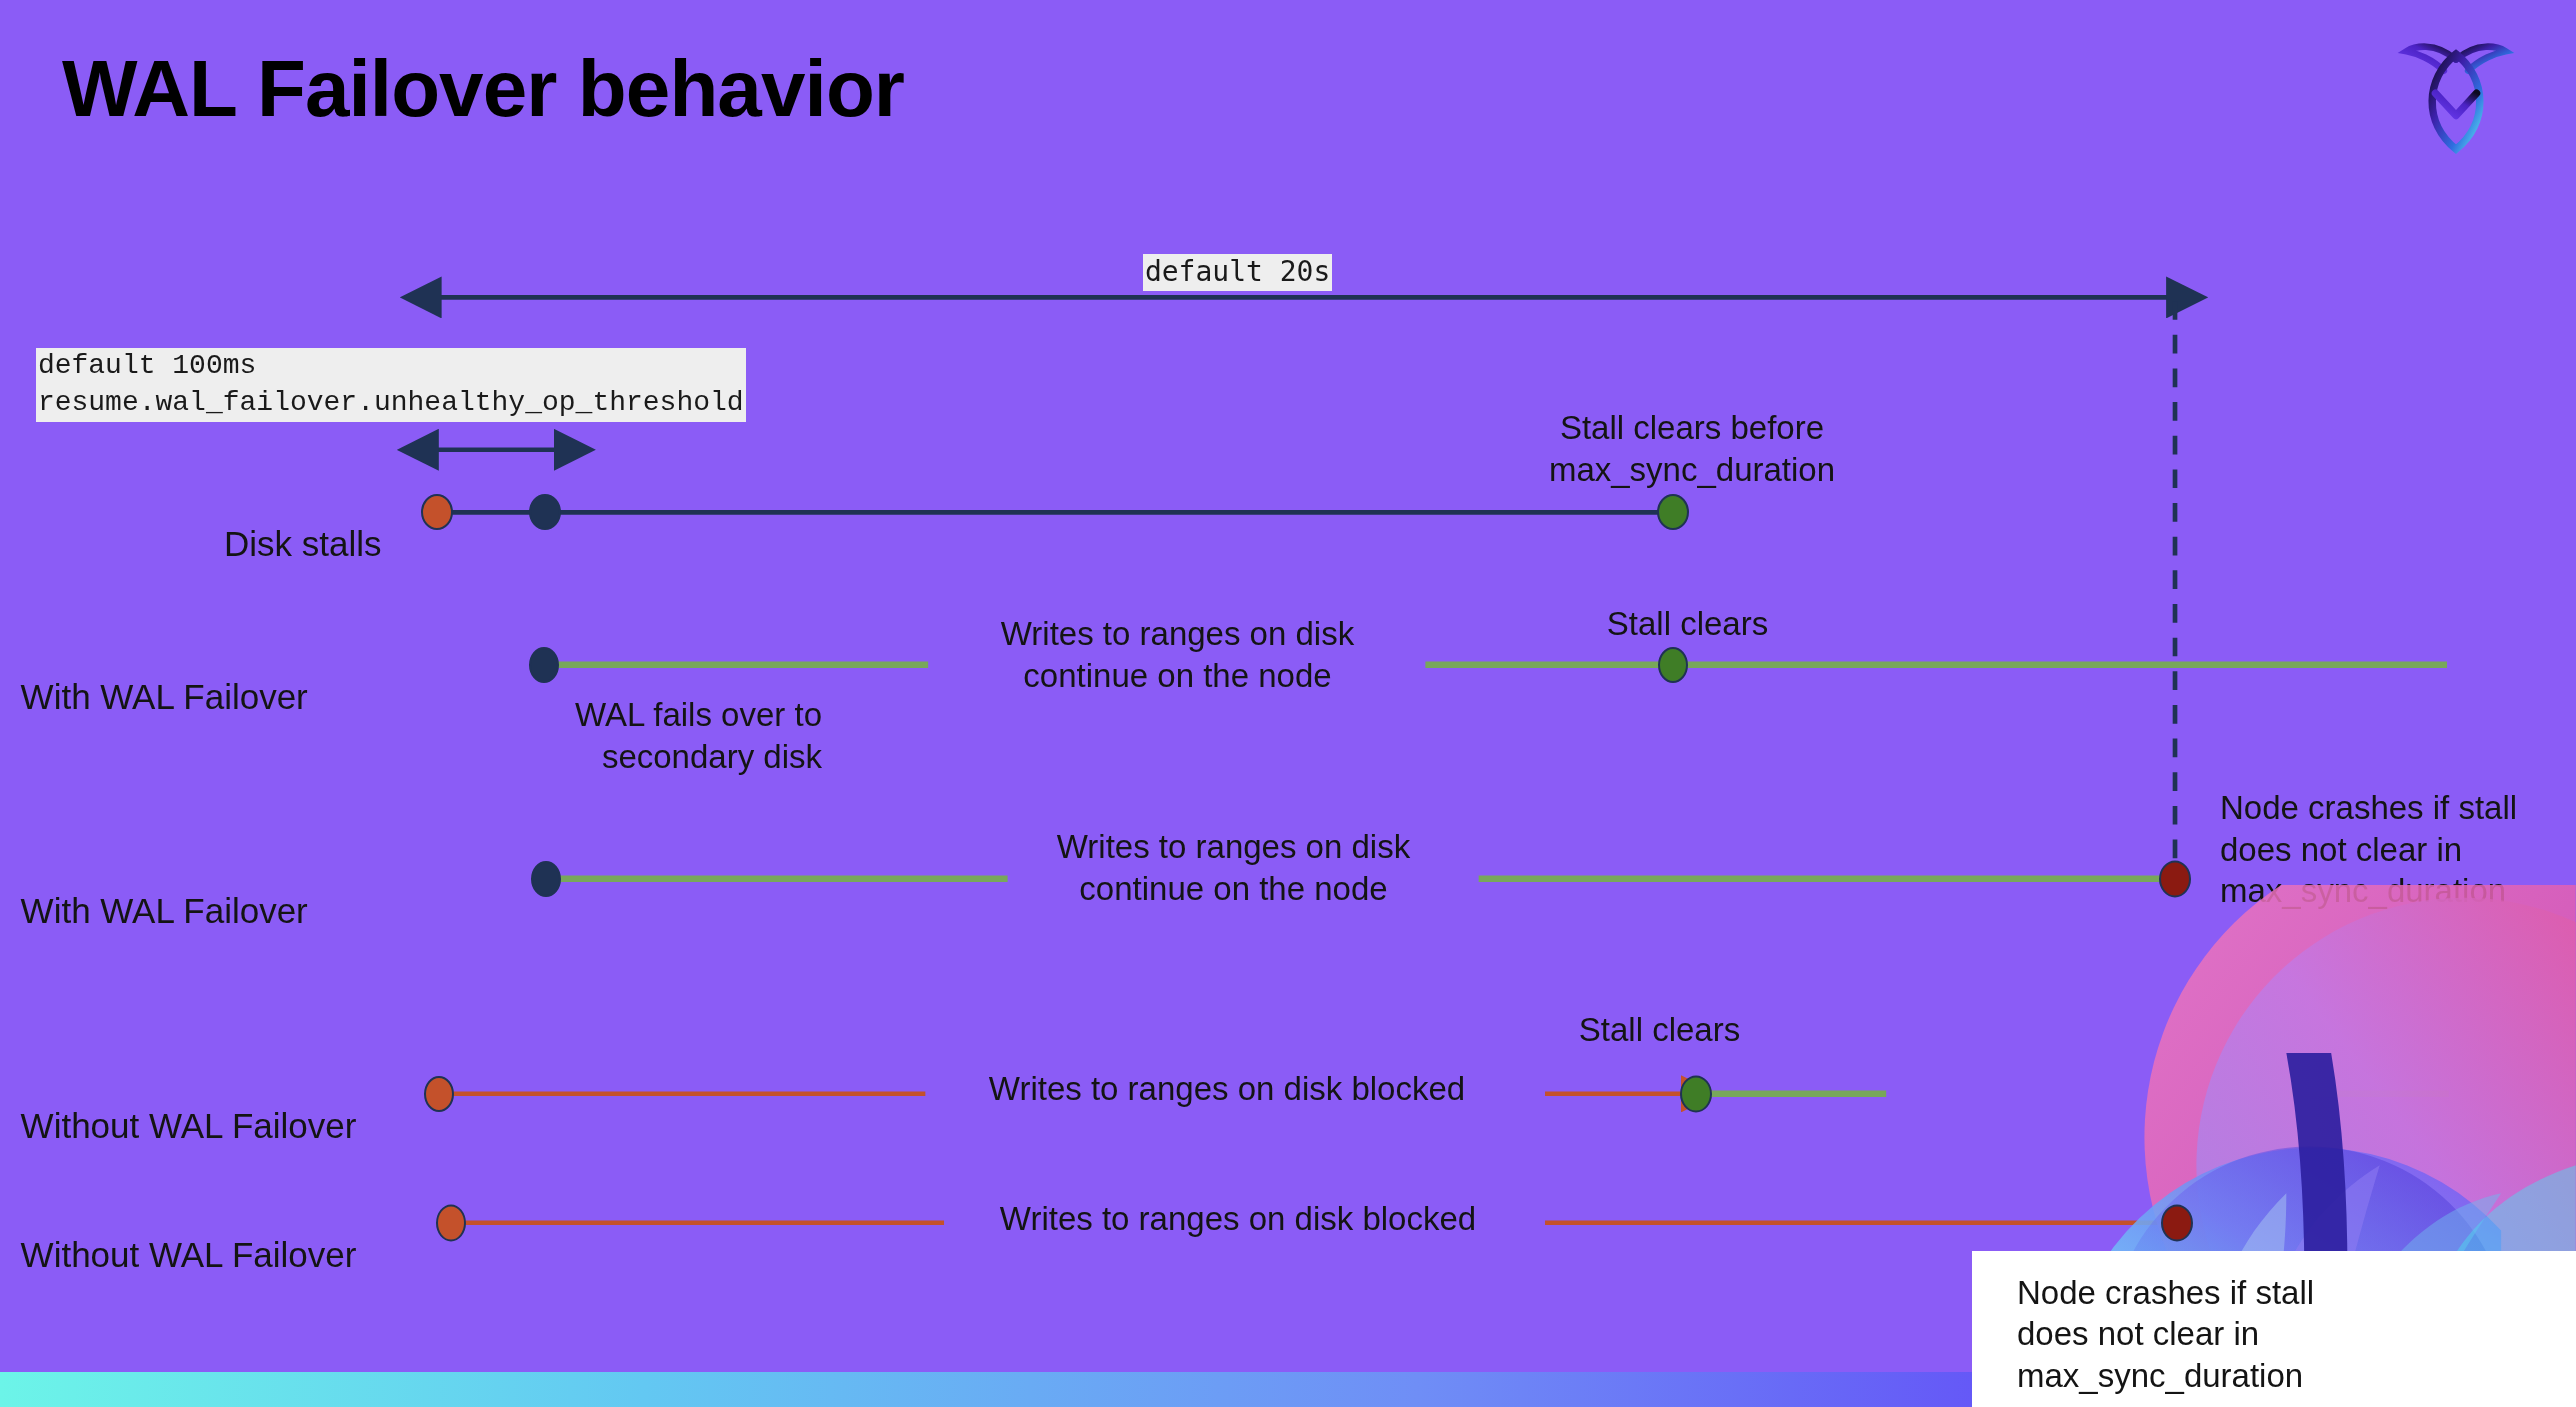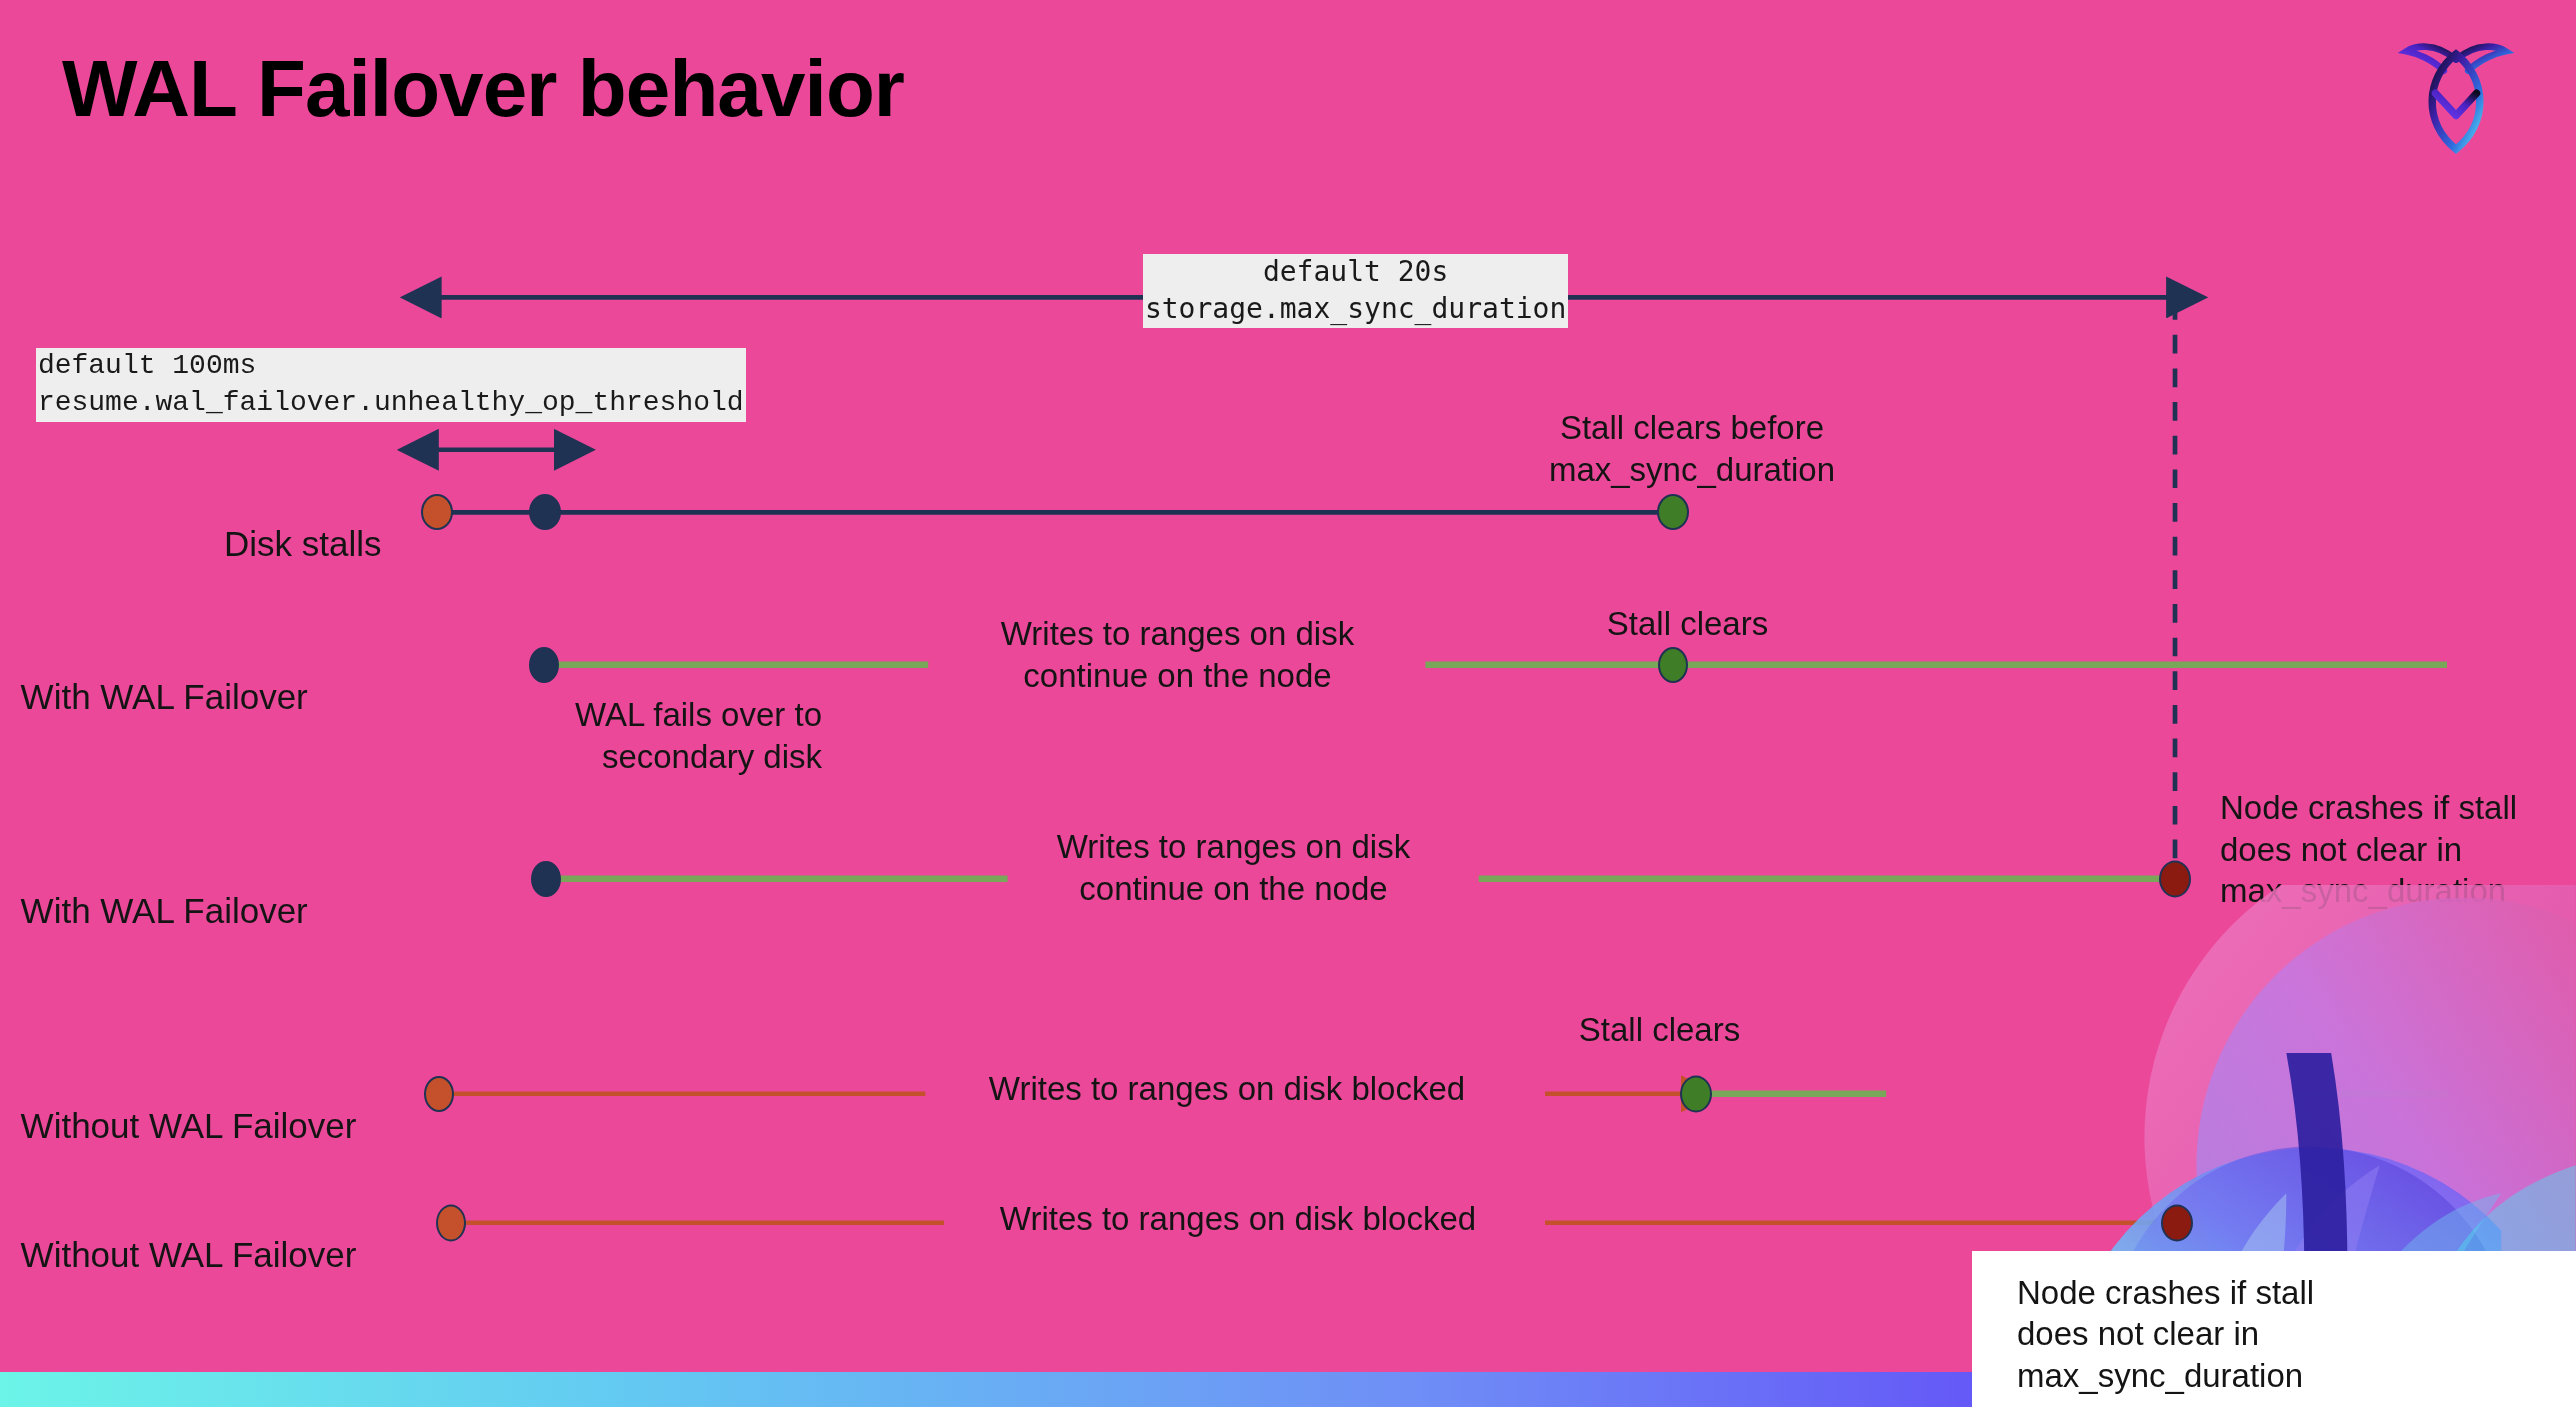--- a/index.html
+++ b/index.html
@@ -7,21 +7,21 @@
     padding: 0;
     background: #ffffff;
   }
   body {
     font-family: "Liberation Sans", sans-serif;
   }
   #slide {
     position: relative;
     width: 2576px;
     height: 1408px;
-    background: #ec4899;
+    background: #8b5cf6;
     overflow: hidden;
   }
   
   #title {
     position: absolute;
     left: 62px;
     top: 49px;
     font-size: 80px;
     font-weight: bold;
     letter-spacing: -0.9px;
@@ -169,21 +169,20 @@
     <line x1="1653" y1="1170" x2="1805" y2="1170" stroke="#c4512b" stroke-width="5" marker-end="url(#arrRed)"></line>
     <line x1="1825" y1="1170" x2="2018" y2="1170" stroke="#78a75a" stroke-width="7"></line>
     <line x1="2450" y1="1170" x2="2620" y2="1170" stroke="#78a75a" stroke-width="7"></line>
 
     <line x1="490" y1="1308" x2="1010" y2="1308" stroke="#c4512b" stroke-width="5"></line>
     <line x1="1653" y1="1308" x2="2320" y2="1308" stroke="#c4512b" stroke-width="5" marker-end="url(#arrRed)"></line>
   </svg>
 
   <div class="code-label" style="left:1143px; top:254px; text-align:center;">
     <span>default 20s</span><br>
-    <span>storage.max_sync_duration</span>
   </div>
 
   <div class="code-label" style="left:36px; top:348px; text-align:left;font-family:Liberation Mono, monospace;">
     <span>default 100ms</span><br>
     <span>resume.wal_failover.unhealthy_op_threshold</span>
   </div>
 
   <div class="row-label" style="left:224px; top:512px;">Disk stalls</div>
   <div class="dot" style="left:437px; top:512px; width:32px; height:36px; background:#c4512b;"></div>
   <div class="dot" style="left:545px; top:512px; width:32px; height:36px; background:#1f3254;"></div>

